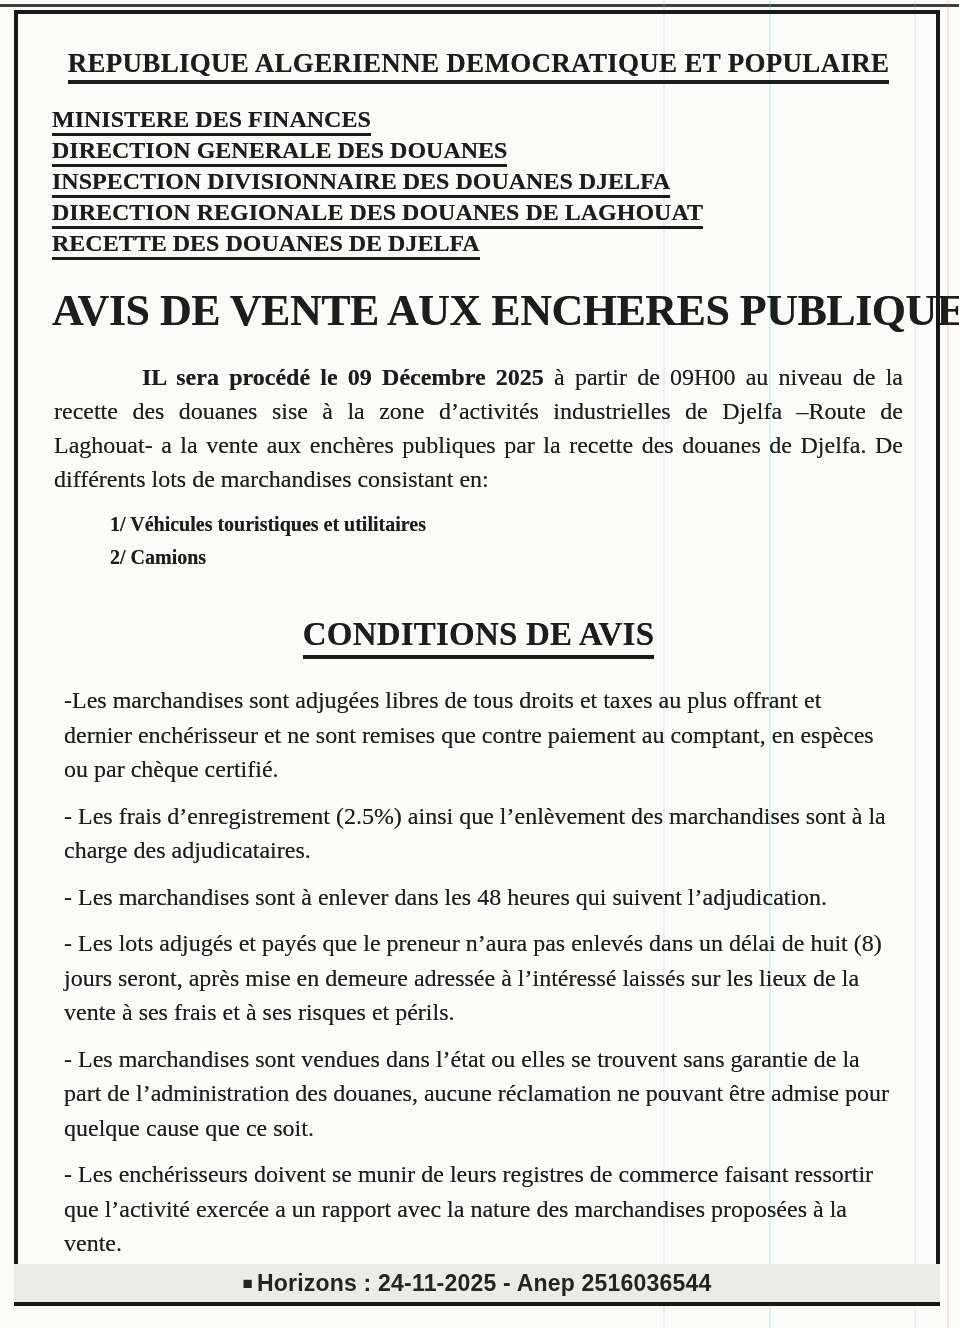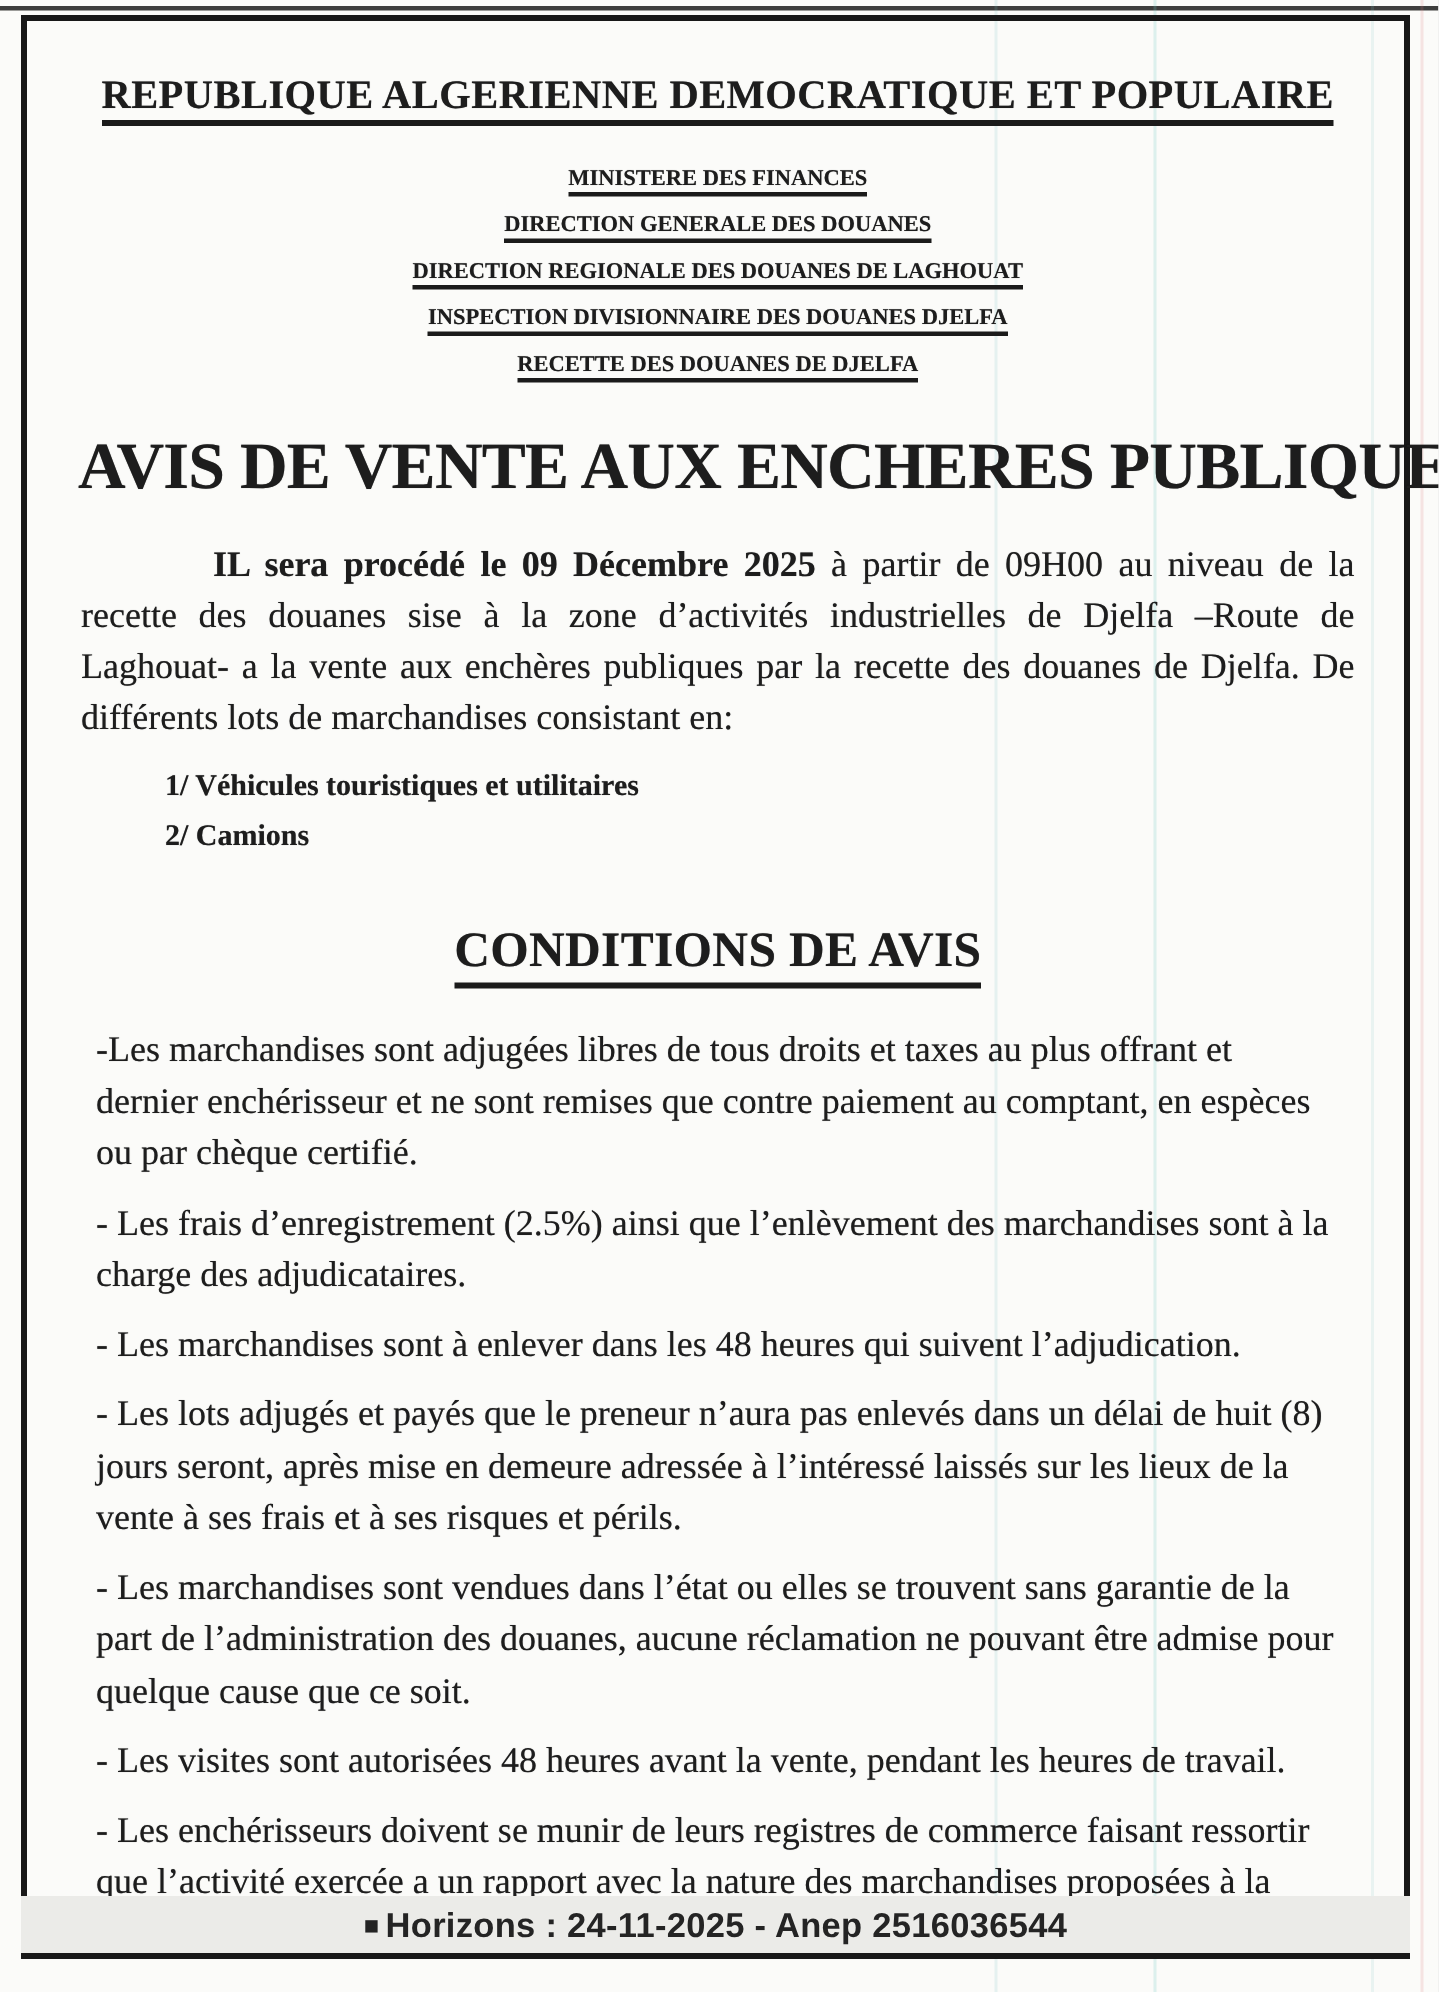--- a/index.html
+++ b/index.html
@@ -33,21 +33,21 @@
   }
 
   .u1{border-bottom:4px solid #1b1b1b;padding-bottom:2px;}
   .u2{border-bottom:3px solid #1b1b1b;padding-bottom:1px;}
   .u3{border-bottom:4px solid #1b1b1b;padding-bottom:3px;}
 
   .hdr1{
     text-align:center;font-weight:bold;font-size:27px;
     letter-spacing:.3px;white-space:nowrap;
   }
-  .org-block{margin-top:29px;text-align:center;font-weight:bold;font-size:15px;}
+  .org-block{margin-top:29px;text-align:left;font-weight:bold;font-size:24px;}
   .org-line{margin-bottom:8px;line-height:23px;}
 
   .title{
     margin:30px 0 0;text-align:center;font-weight:bold;
     font-size:44px;letter-spacing:-.5px;white-space:nowrap;
   }
 
   .intro{
     margin:24px 2px 0;font-size:24px;line-height:34px;
     text-align:justify;text-indent:88px;
@@ -91,24 +91,24 @@
     </div>
 
     <div class="org-block">
       <div class="org-line">
         <span class="u2">MINISTERE DES FINANCES</span>
       </div>
       <div class="org-line">
         <span class="u2">DIRECTION GENERALE DES DOUANES</span>
       </div>
       <div class="org-line">
-        <span class="u2">DIRECTION REGIONALE DES DOUANES DE LAGHOUAT</span>
+        <span class="u2">INSPECTION DIVISIONNAIRE DES DOUANES DJELFA</span>
       </div>
       <div class="org-line">
-        <span class="u2">INSPECTION DIVISIONNAIRE DES DOUANES DJELFA</span>
+        <span class="u2">DIRECTION REGIONALE DES DOUANES DE LAGHOUAT</span>
       </div>
       <div class="org-line">
         <span class="u2">RECETTE DES DOUANES DE DJELFA</span>
       </div>
     </div>
 
     <h1 class="title">AVIS DE VENTE AUX ENCHERES PUBLIQUES</h1>
 
     <p class="intro"><span class="lead">IL sera procédé le 09 Décembre 2025</span><span> à partir de 09H00 au niveau de la recette des douanes sise à la zone d’activités industrielles de Djelfa –Route de Laghouat- a la vente aux enchères publiques par la recette des douanes de Djelfa. De différents lots de marchandises consistant en:</span></p>
 
@@ -120,21 +120,20 @@
     <h2 class="cond-title">
       <span class="u3">CONDITIONS DE AVIS</span>
     </h2>
 
     <div class="conds">
       <p>-Les marchandises sont adjugées libres de tous droits et taxes au plus offrant et dernier enchérisseur et ne sont remises que contre paiement au comptant, en espèces ou par chèque certifié.</p>
       <p>- Les frais d’enregistrement (2.5%) ainsi que l’enlèvement des marchandises sont à la charge des adjudicataires.</p>
       <p>- Les marchandises sont à enlever dans les 48 heures qui suivent l’adjudication.</p>
       <p>- Les lots adjugés et payés que le preneur n’aura pas enlevés dans un délai de huit (8) jours seront, après mise en demeure adressée à l’intéressé laissés sur les lieux de la vente à ses frais et à ses risques et périls.</p>
       <p>- Les marchandises sont vendues dans l’état ou elles se trouvent sans garantie de la part de l’administration des douanes, aucune réclamation ne pouvant être admise pour quelque cause que ce soit.</p>
-      <p>- Les visites sont autorisées 48 heures avant la vente, pendant les heures de travail.</p>
       <p>- Les enchérisseurs doivent se munir de leurs registres de commerce faisant ressortir que l’activité exercée a un rapport avec la nature des marchandises proposées à la vente.</p>
     </div>
 
   </div>
 
   <div class="footer-band">
     <span class="bullet">■</span>
     <span>Horizons : 24-11-2025 - Anep 2516036544</span>
   </div>
 

